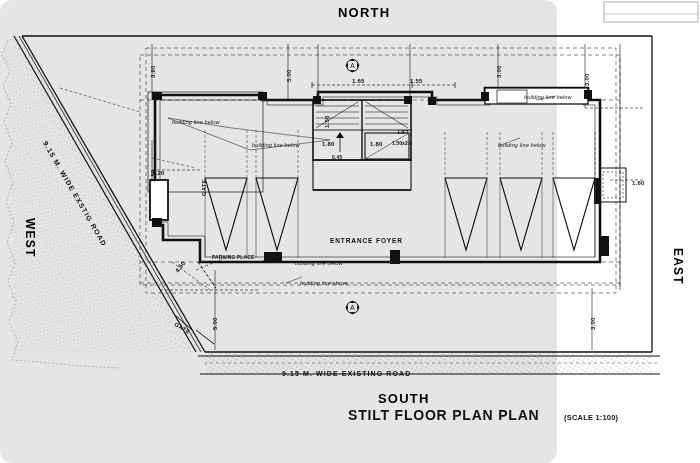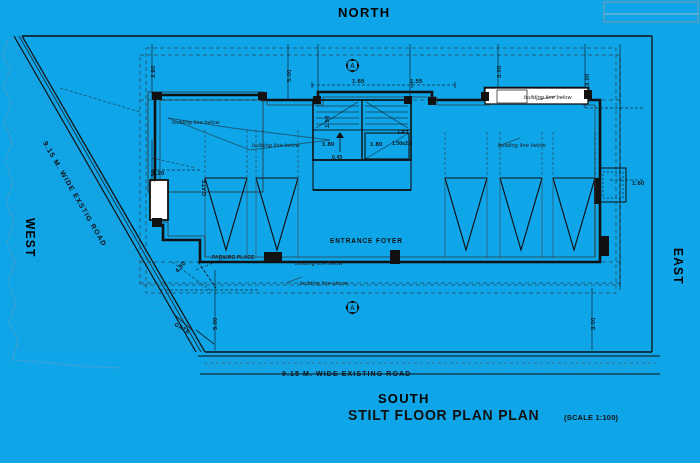--- a/index.html
+++ b/index.html
@@ -1,18 +1,18 @@
 <!DOCTYPE html>
 <html><head>
 <meta charset="utf-8">
 <style>
   html,body{margin:0;padding:0;background:#fff;}
   body{width:700px;height:463px;overflow:hidden;
        font-family:"Liberation Sans", sans-serif;color:#111;}
-  #sheet{position:relative;width:700px;height:463px;background:#0ea5e9;}
+  #sheet{position:relative;width:557px;height:463px;background:#e5e5e5;border-radius:12px;}
 
   .t{position:absolute;white-space:nowrap;line-height:1;}
   .lbl-dir{font-size:13px;letter-spacing:1.2px;font-weight:600;color:#000;}
   .lbl-title{font-size:14px;letter-spacing:.8px;font-weight:600;}
   .lbl-scale{font-size:7.5px;letter-spacing:.2px;font-weight:600;}
   .lbl-room{font-size:6.5px;letter-spacing:.9px;font-weight:600;}
   .lbl-note{font-size:5.6px;letter-spacing:.1px;font-style:italic;color:#222;}
   .lbl-dim{font-size:6px;font-weight:600;letter-spacing:.2px;color:#111;}
   .lbl-road{font-size:7px;font-weight:700;letter-spacing:1.1px;}
   .lbl-small{font-size:5.5px;font-weight:700;letter-spacing:.6px;}

